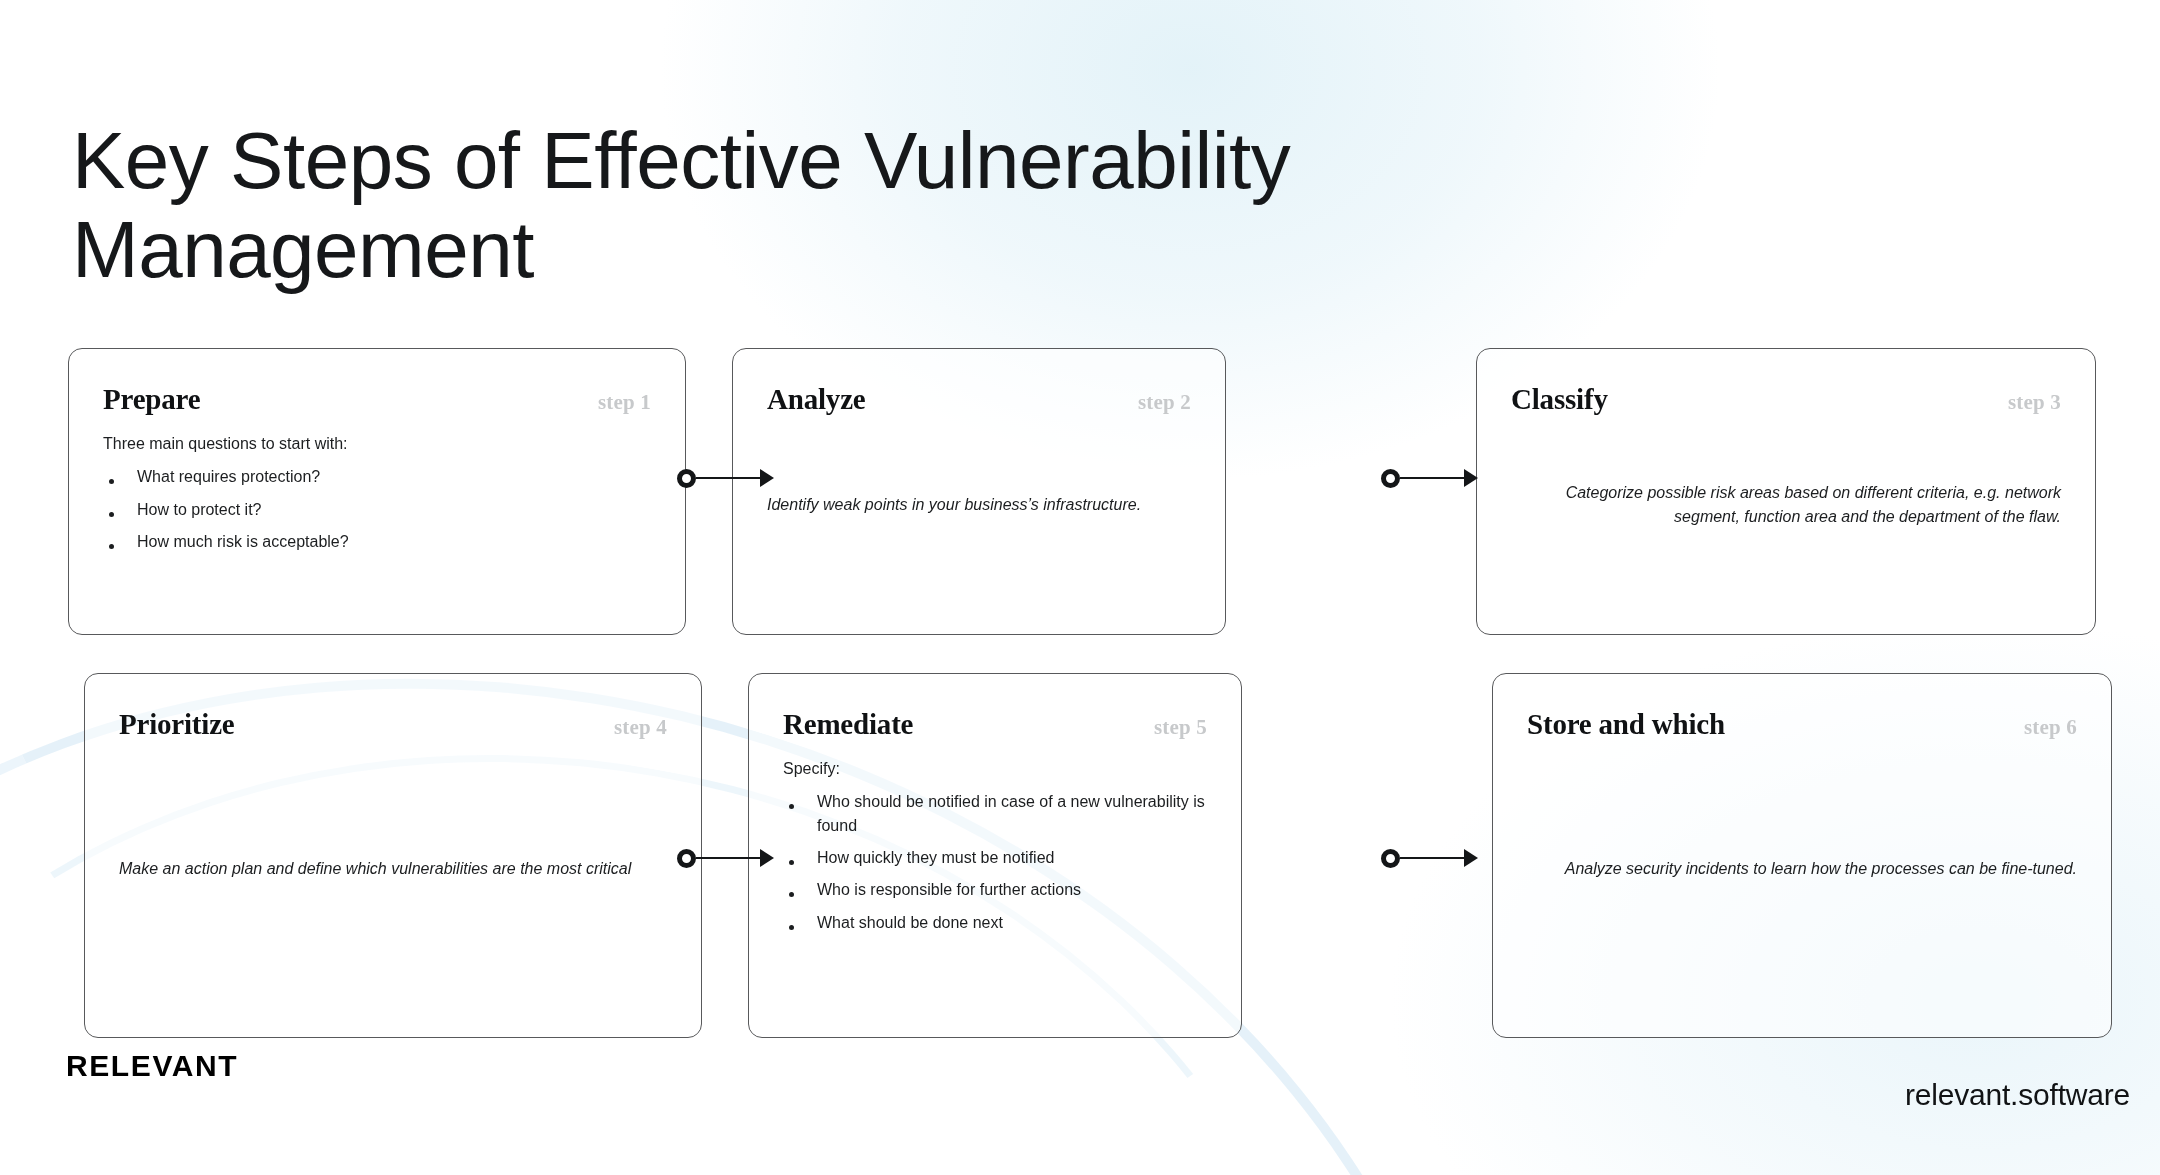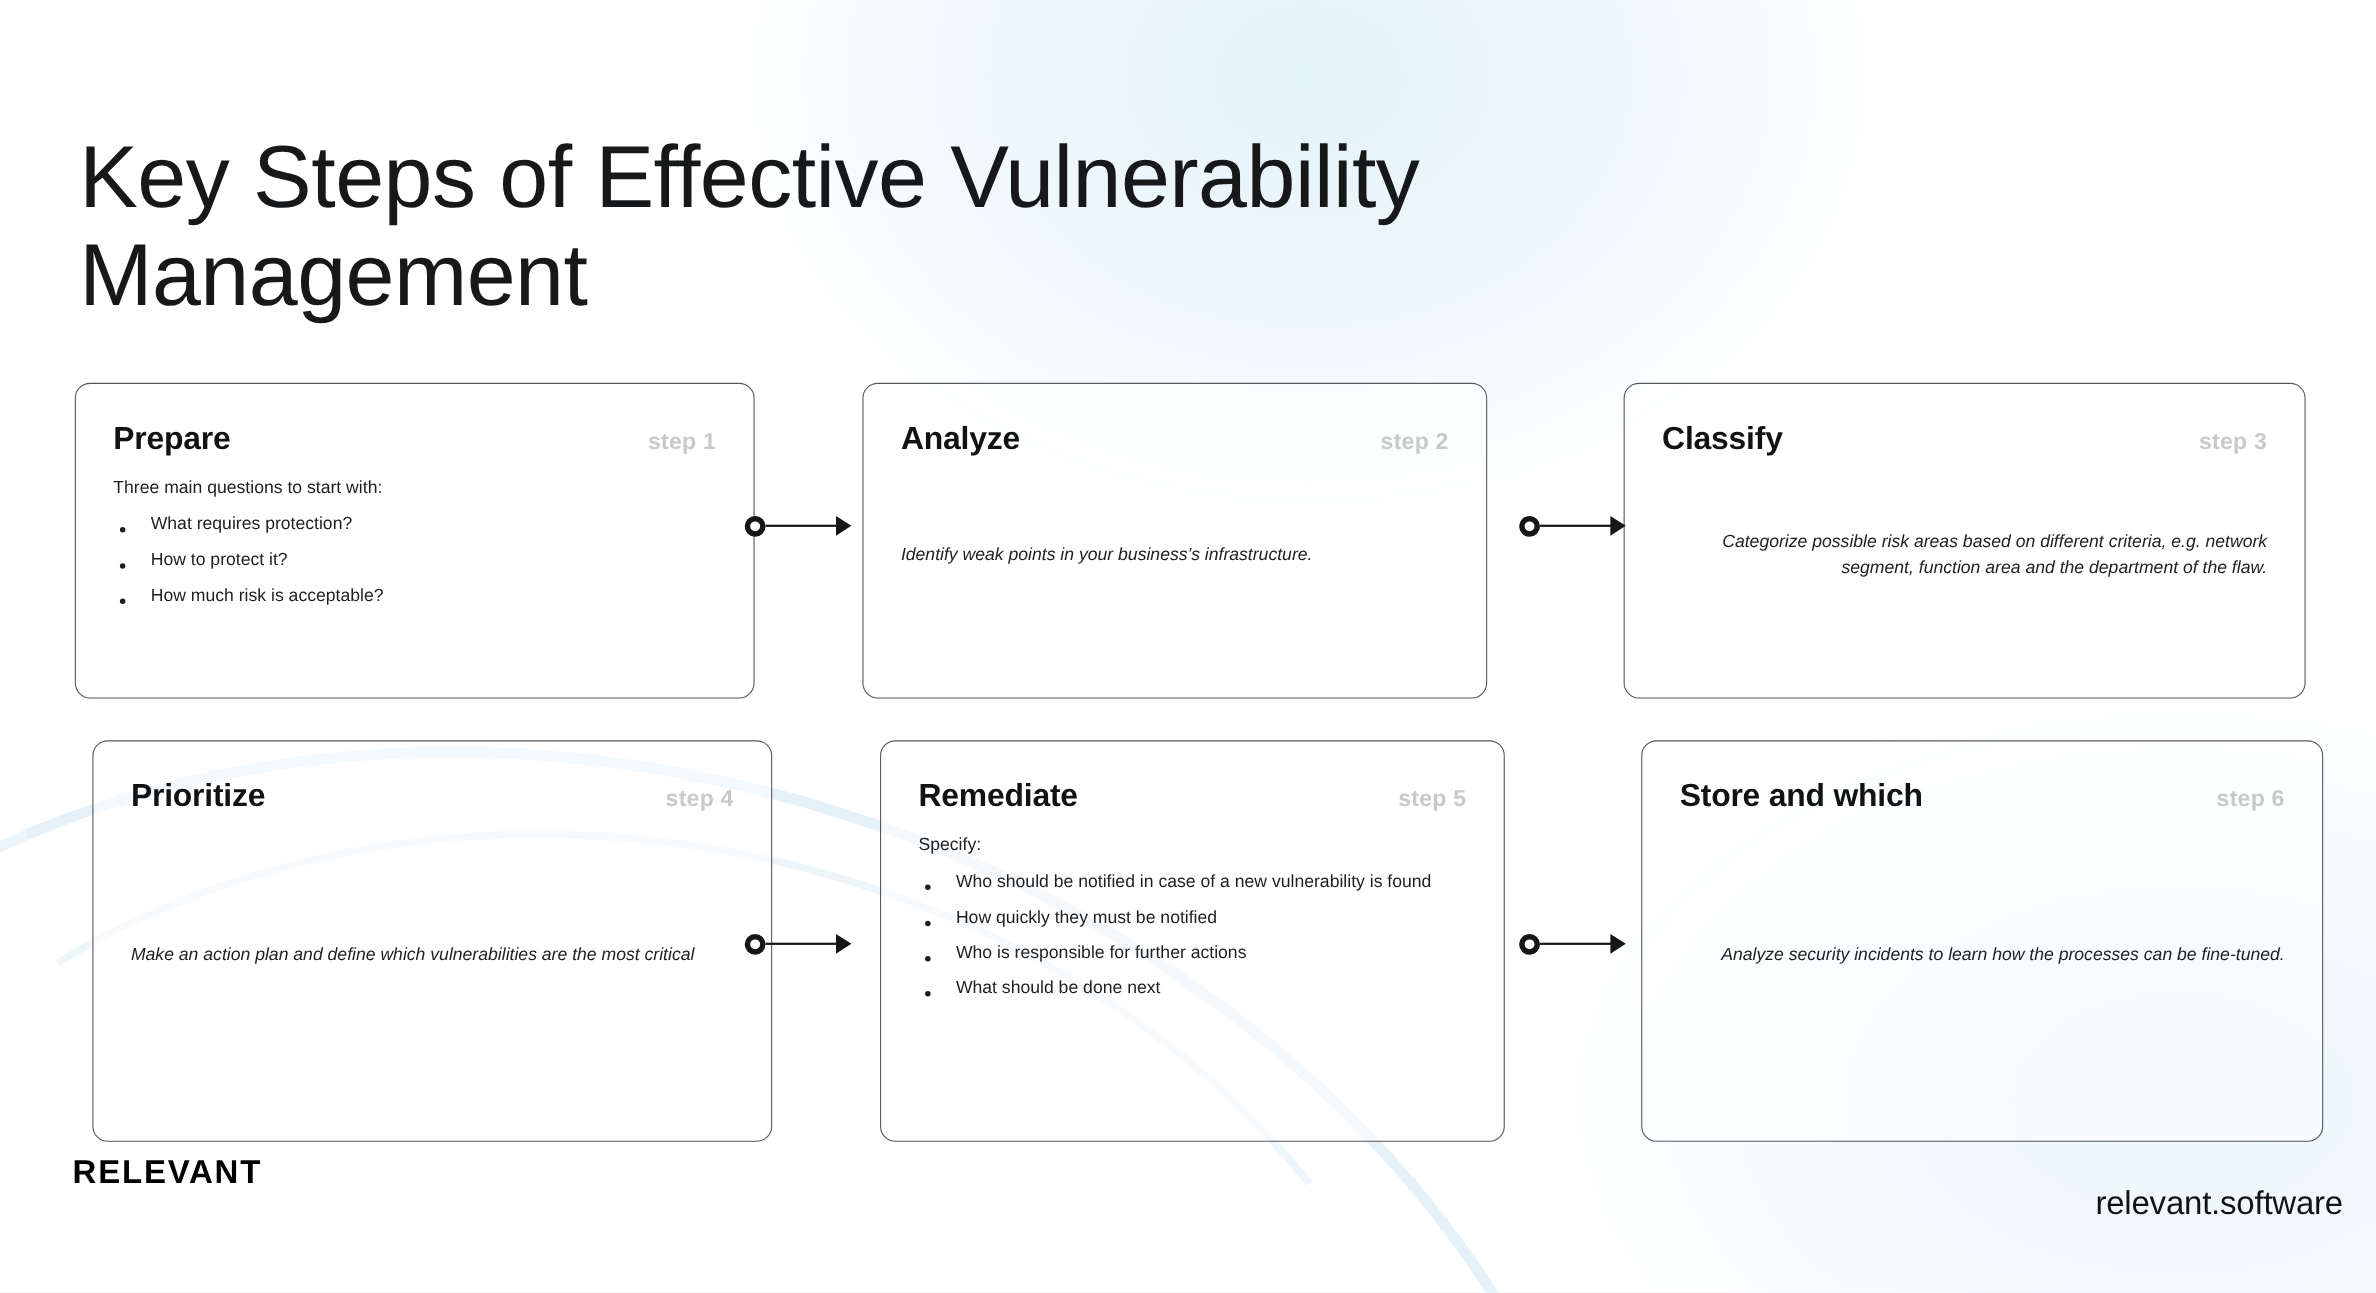--- a/index.html
+++ b/index.html
@@ -99,28 +99,29 @@
     position: absolute;
     box-sizing: border-box;
     background: rgba(255,255,255,0.55);
     border: 1.6px solid #58595b;
     border-radius: 14px;
     padding: 34px 34px 28px 34px;
   }
   .card.r1 { top: 0px;   height: 287px; }
   .card.r2 { top: 325px; height: 365px; margin-left: 16px; }
   .card.c1 { left: 0px;    width: 618px; }
-  .card.c2 { left: 716px;  width: 568px; }
+  .card.c2 { left: 664px;  width: 494px; }
   .card.c3 { left: 1408px; width: 620px; text-align: right; }
 
   .card-head {
     display: flex;
     align-items: baseline;
     justify-content: space-between;
     gap: 16px;
+    font-family: Liberation Serif, serif;
   }
   .card-title {
     font-size: 29px;
     font-weight: 700;
     color: #101214;
     letter-spacing: -0.2px;
   }
   .card-step {
     font-size: 21px;
     font-weight: 600;

